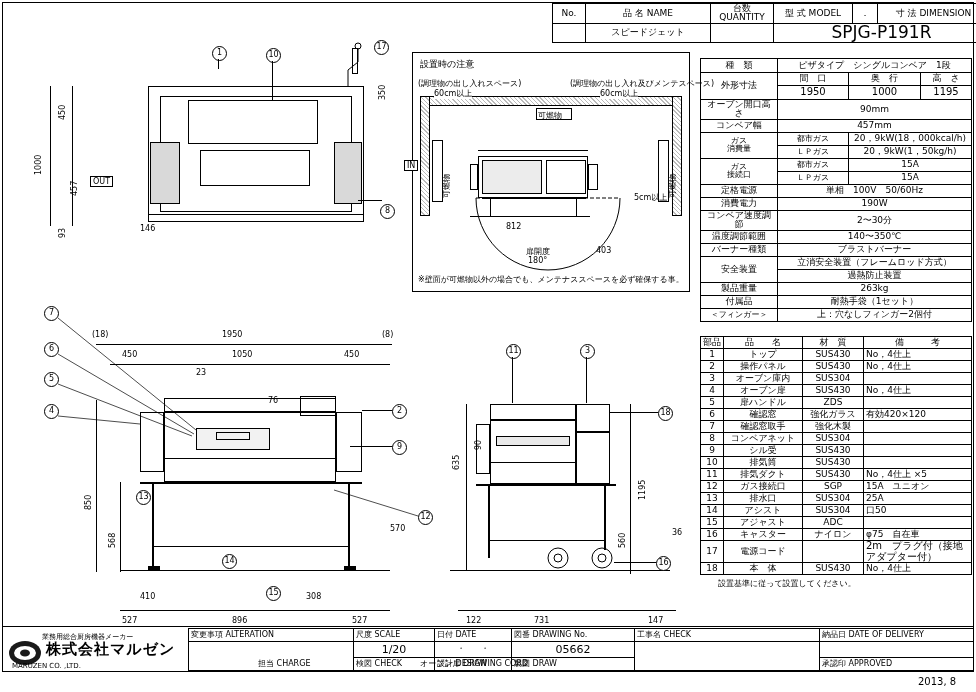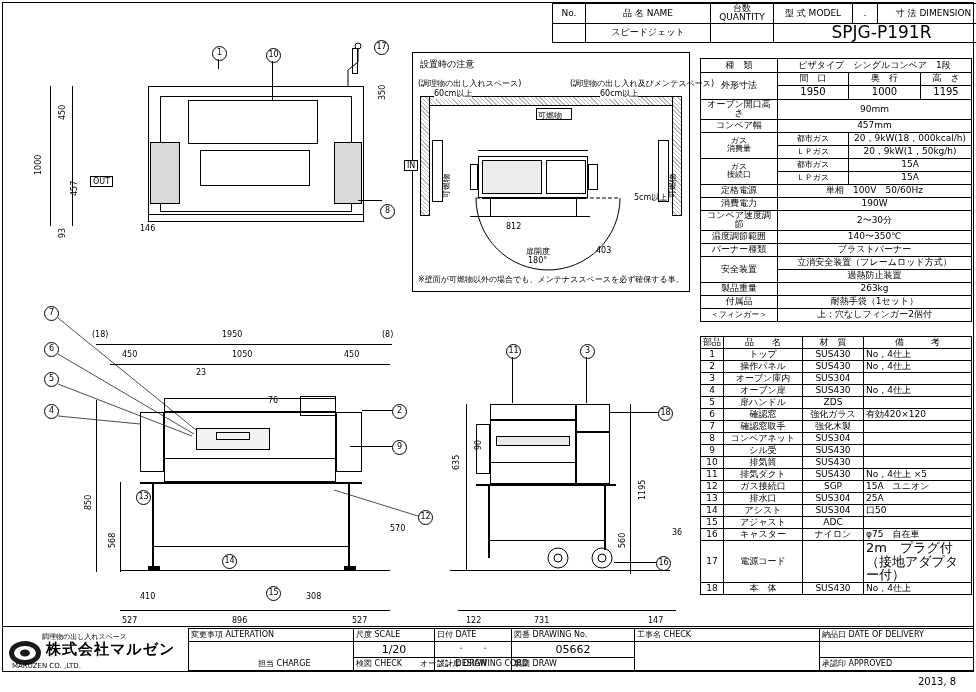--- a/index.html
+++ b/index.html
@@ -10,21 +10,21 @@
   table.spec{border-collapse:collapse;font-size:9px;}
   table.spec td,table.spec th{border:1px solid #000;padding:0 2px;text-align:center;vertical-align:middle;line-height:1.05;font-weight:normal;}
   .tl{text-align:left !important;}
   .lbl{position:absolute;font-size:8px;color:#000;white-space:nowrap;}
   .num{position:absolute;width:13px;height:13px;border:1px solid #000;border-radius:50%;font-size:8px;line-height:12px;text-align:center;background:#fff;}
   .dim{position:absolute;font-size:8px;white-space:nowrap;}
   .rot{transform:rotate(-90deg);transform-origin:left top;}
   .hatch{background:repeating-linear-gradient(45deg,#fff,#fff 2px,#bbb 2px,#bbb 3px);}
   .grayfill{background:#d9d9d9;}
   .arrowbox{position:absolute;font-size:8px;border:1px solid #000;background:#fff;padding:0 2px;}
-  .tiny{font-size:13px;margin-top:13px;}
+  .tiny{font-size:10px;margin-top:13px;}
 </style>
 </head>
 <body>
 
 <div id="sheet">
 
   <div class="frame" style="left:2px;top:2px;width:972px;height:670px;"></div>
 
   <div style="position:absolute;left:552px;top:3px;width:438px;">
     <table class="spec" style="width:438px;">
@@ -249,20 +249,21 @@
             <td>18</td>
             <td>本　体</td>
             <td>SUS430</td>
             <td class="tl">No，4仕上</td>
           </tr>
     </tbody>
       </table>
   </div>
 
   <div style="position:absolute;left:702px;top:578px;font-size:8px;line-height:1.45;">
+    <div>　　設置基準に従って設置してください。</div>
   </div>
 
   <div class="frame" style="left:412px;top:52px;width:278px;height:240px;"></div>
   <div class="lbl" style="left:420px;top:58px;font-size:9px;">設置時の注意</div>
   <div class="lbl" style="left:418px;top:78px;">(調理物の出し入れスペース)</div>
   <div class="lbl" style="left:570px;top:78px;">(調理物の出し入れ及びメンテスペース)</div>
 
   <div class="hatch" style="position:absolute;left:420px;top:96px;width:262px;height:10px;border:1px solid #000;box-sizing:border-box;"></div>
   <div class="hatch" style="position:absolute;left:420px;top:96px;width:10px;height:120px;border:1px solid #000;box-sizing:border-box;"></div>
   <div class="hatch" style="position:absolute;left:672px;top:96px;width:10px;height:120px;border:1px solid #000;box-sizing:border-box;"></div>
@@ -441,21 +442,21 @@
   <div class="line" style="left:466px;top:404px;width:1px;height:166px;"></div>
 
   <div class="dim" style="left:466px;top:616px;">122</div>
   <div class="dim" style="left:534px;top:616px;">731</div>
   <div class="dim" style="left:648px;top:616px;">147</div>
   <div class="line" style="left:458px;top:610px;width:218px;height:1px;"></div>
 
   <div class="line" style="left:2px;top:626px;width:972px;height:1px;"></div>
 
   <div style="position:absolute;left:2px;top:628px;width:186px;height:44px;">
-    <div class="lbl" style="left:40px;top:4px;font-size:7px;">調理物の出し入れスペース</div>
+    <div class="lbl" style="left:40px;top:4px;font-size:7px;">業務用総合厨房機器メーカー</div>
     <svg style="position:absolute;left:6px;top:12px;width:34px;height:26px;">
       <ellipse cx="17" cy="13" rx="16" ry="12" fill="#1a1a1a"></ellipse>
       <ellipse cx="17" cy="13" rx="11" ry="7" fill="#fff"></ellipse>
       <ellipse cx="17" cy="13" rx="5" ry="3.5" fill="#1a1a1a"></ellipse>
     </svg>
     <div style="position:absolute;left:44px;top:12px;font-size:15px;font-weight:bold;letter-spacing:1px;">株式会社マルゼン</div>
     <div class="lbl" style="left:10px;top:34px;font-size:7px;">MARUZEN  CO. ,LTD.</div>
   </div>
 
   <div style="position:absolute;left:188px;top:628px;width:786px;height:44px;">

